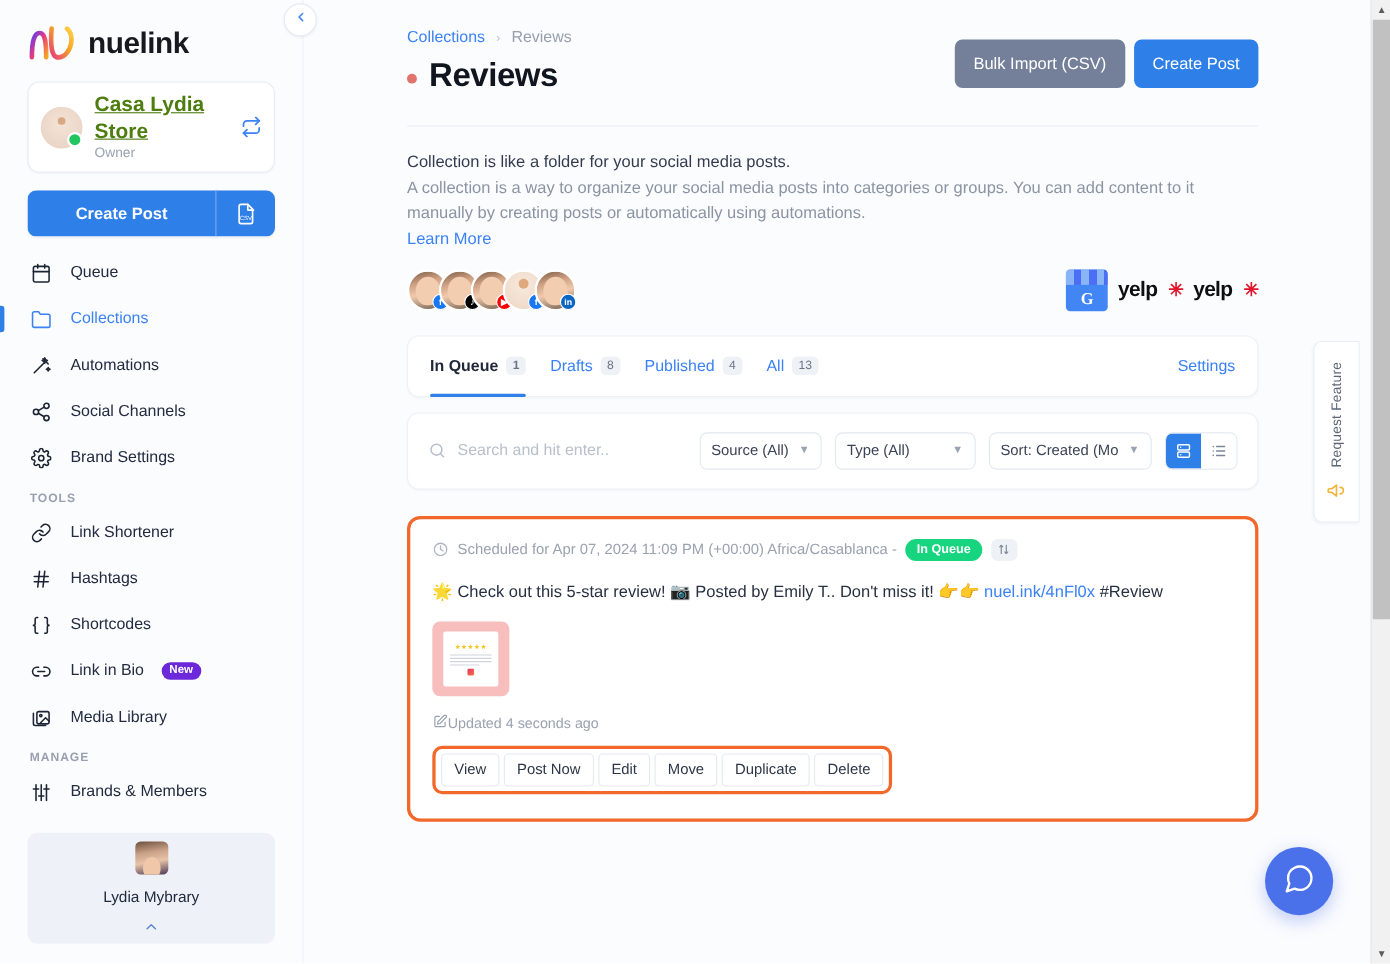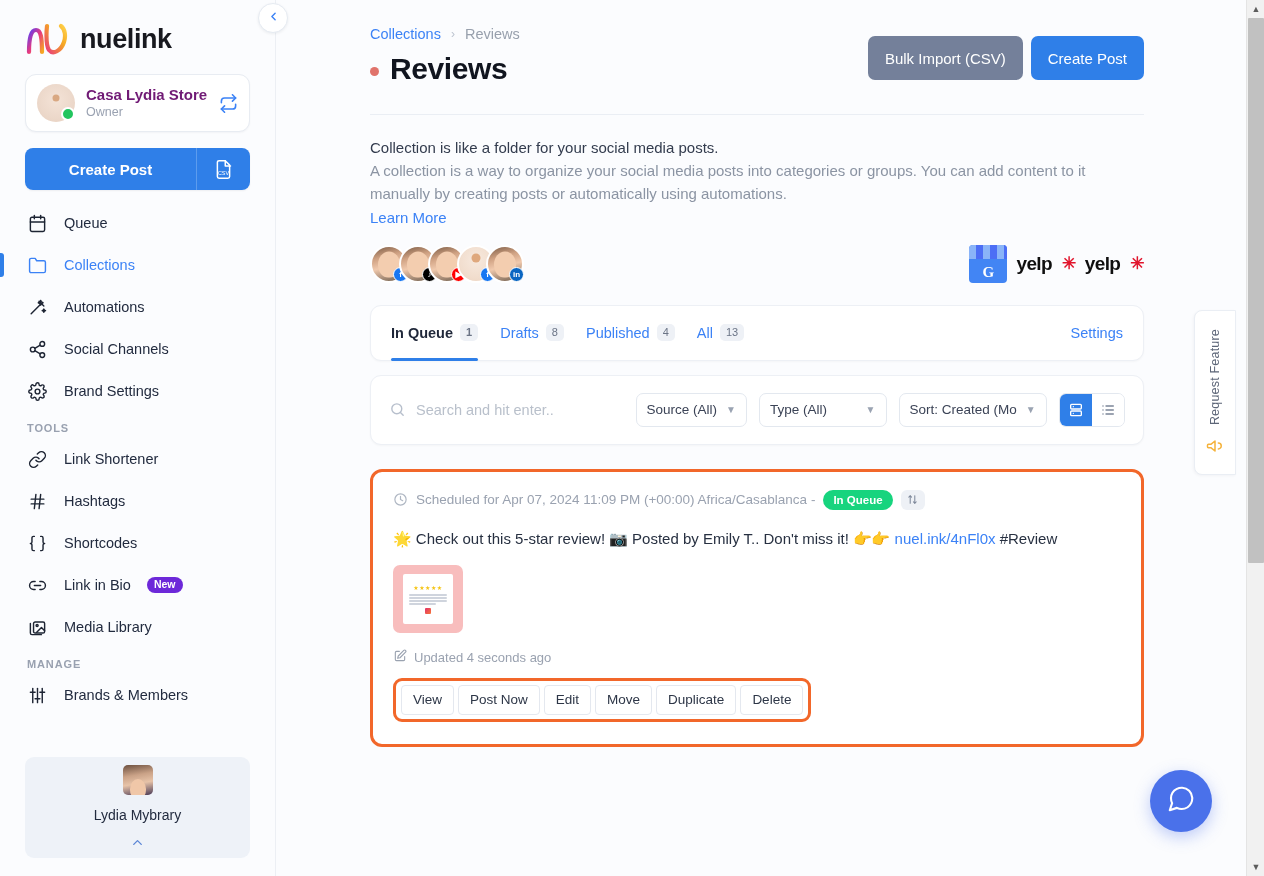--- a/index.html
+++ b/index.html
@@ -39,21 +39,21 @@
   .brand-av:before {
     content:""; position:absolute; left:50%; top:36%; transform:translate(-50%,-50%);
     width:7px; height:7px; border-radius:50%; background:#d9a882;
   }
   .brand-av:after {
     content:""; position:absolute; right:0px; bottom:1px;
     width:10px; height:10px; border-radius:50%;
     background:#22c55e; border:2px solid #fff;
   }
   .brand-meta { flex: 1 1 auto; min-width: 0; line-height: 1.25; }
-  .brand-name { font-size: 15px; font-weight: 700; color: #701a75; }
+  .brand-name { font-size: 19px; font-weight: 700; color: #4d7c0f; text-decoration: underline; }
   .brand-role { font-size: 12.5px; color: #9aa2b1; }
   .brand-switch { color: #3b82f6; flex: 0 0 auto; display:flex; }
 
   .cta-row {
     display: flex; margin-top: 16px;
     border-radius: 8px; overflow: hidden;
     box-shadow: 0 1px 2px rgba(16,24,40,.06);
   }
   .cta-main {
     flex: 1 1 auto; background: #2f7fe8; color: #fff;
@@ -264,21 +264,21 @@
     cursor: pointer; overflow:hidden;
   }
   .thumb .sheet {
     width: 50px; height: 50px; background: #fff; border-radius: 2px;
     display: flex; flex-direction: column; align-items: center; justify-content: center; gap: 3px;
   }
   .thumb .stars { color: #f5c518; font-size: 6px; letter-spacing: .5px; }
   .thumb .lines { width: 38px; display:flex; flex-direction:column; gap:1.5px; }
   .thumb .ln { height: 1.5px; background: #cfd4dd; border-radius: 1px; }
   .thumb .logo { width: 6px; height: 6px; background: linear-gradient(135deg,#e1306c,#f77737); border-radius: 1px; }
-  .updated { margin-top: 16px; display: flex; align-items: center; gap: 7px; font-size: 13px; color: #9aa2b0; }
+  .updated { margin-top: 16px; display: flex; align-items: center; font-size: 13px; color: #9aa2b0; }
   .actions-wrap {
     margin-top: 12px; display: inline-flex; gap: 0;
     border: 3px solid #f2672a; border-radius: 9px; padding: 4px 5px;
   }
   .act {
     height: 30px; border: 1px solid #e4e8ef; background: #fff;
     font-family: inherit; font-size: 13.5px; color: #2d3647;
     padding: 0 11px; cursor: pointer; margin-right: 4px; border-radius: 4px;
   }
   .act:last-child { margin-right: 0; }

